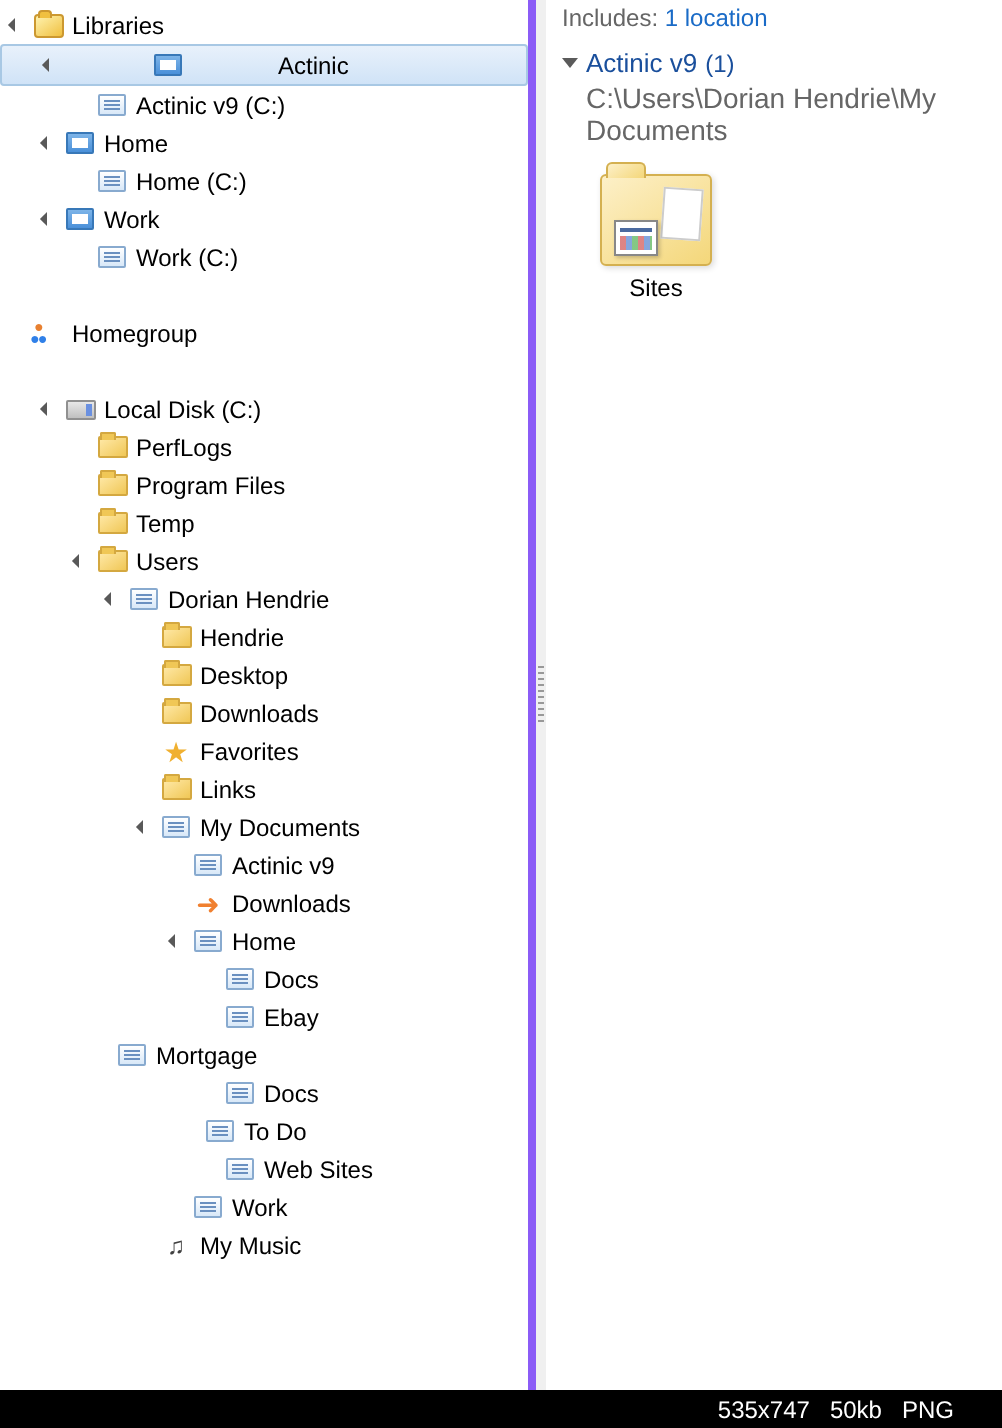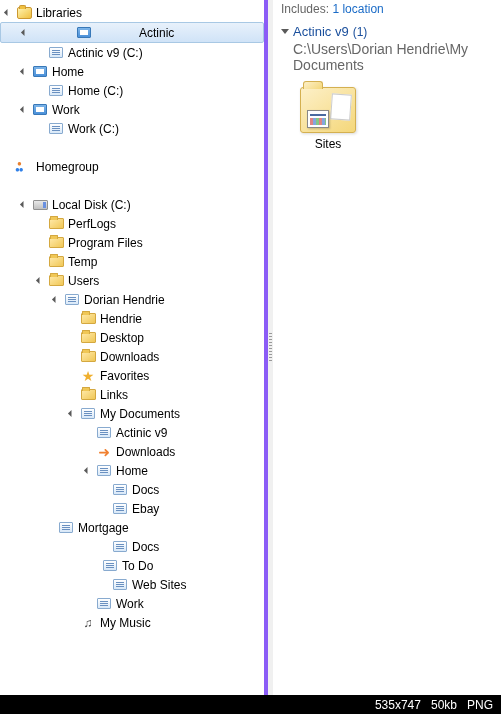--- a/index.html
+++ b/index.html
@@ -43,21 +43,21 @@
 .group-path { color: #666; font-size: 14px; margin-left: 12px; }
 .item-grid { margin-top: 14px; display: flex; }
 .grid-item { width: 70px; text-align: center; margin-left: 12px; }
 .big-folder { width: 56px; height: 46px; margin: 0 auto; background: linear-gradient(145deg, #fdf0c8, #f4d77a); border: 1px solid #d4b050; border-radius: 3px; position: relative; box-shadow: 1px 1px 3px rgba(0,0,0,0.15); }
 .big-folder::before { content: ""; position: absolute; left: 2px; top: -7px; width: 18px; height: 7px; background: linear-gradient(145deg, #fdf0c8, #f4d77a); border: 1px solid #d4b050; border-bottom: none; border-radius: 3px 3px 0 0; }
 .big-folder-overlay { position: absolute; left: 6px; bottom: 4px; width: 22px; height: 18px; background: #fff; border: 1px solid #888; box-shadow: 1px 1px 2px rgba(0,0,0,0.2); }
 .big-folder-overlay::before { content: ""; position: absolute; top: 3px; left: 2px; right: 2px; height: 2px; background: #4a6aa0; }
 .big-folder-overlay::after { content: ""; position: absolute; bottom: 2px; left: 2px; right: 2px; top: 7px; background: repeating-linear-gradient(to right, #d05050 0 3px, #5080d0 3px 6px, #50b050 6px 9px); opacity: 0.7; }
 .folder-sheet { position: absolute; right: 4px; top: 6px; width: 20px; height: 26px; background: #fff; border: 1px solid #ccc; transform: rotate(4deg); }
 .item-label { font-size: 12px; color: #000; margin-top: 4px; }
-.statusbar { position: absolute; left: 0; right: 0; bottom: 0; height: 19px; background: #000; color: #fff; display: flex; align-items: center; justify-content: flex-end; padding: 0 8px; font-size: 12px; gap: 10px; }
+.statusbar { position: absolute; left: 0; right: 0; bottom: 0; height: 19px; background: #000; color: #fff; display: flex; align-items: center; justify-content: flex-end; padding: 0 24px; font-size: 12px; gap: 10px; }
 .indent-0 { padding-left: 2px; }
 .indent-1 { padding-left: 18px; }
 .indent-2 { padding-left: 34px; }
 .indent-3 { padding-left: 50px; }
 .indent-4 { padding-left: 66px; }
 .indent-5 { padding-left: 82px; }
 </style>
 </head>
 <body>
 

